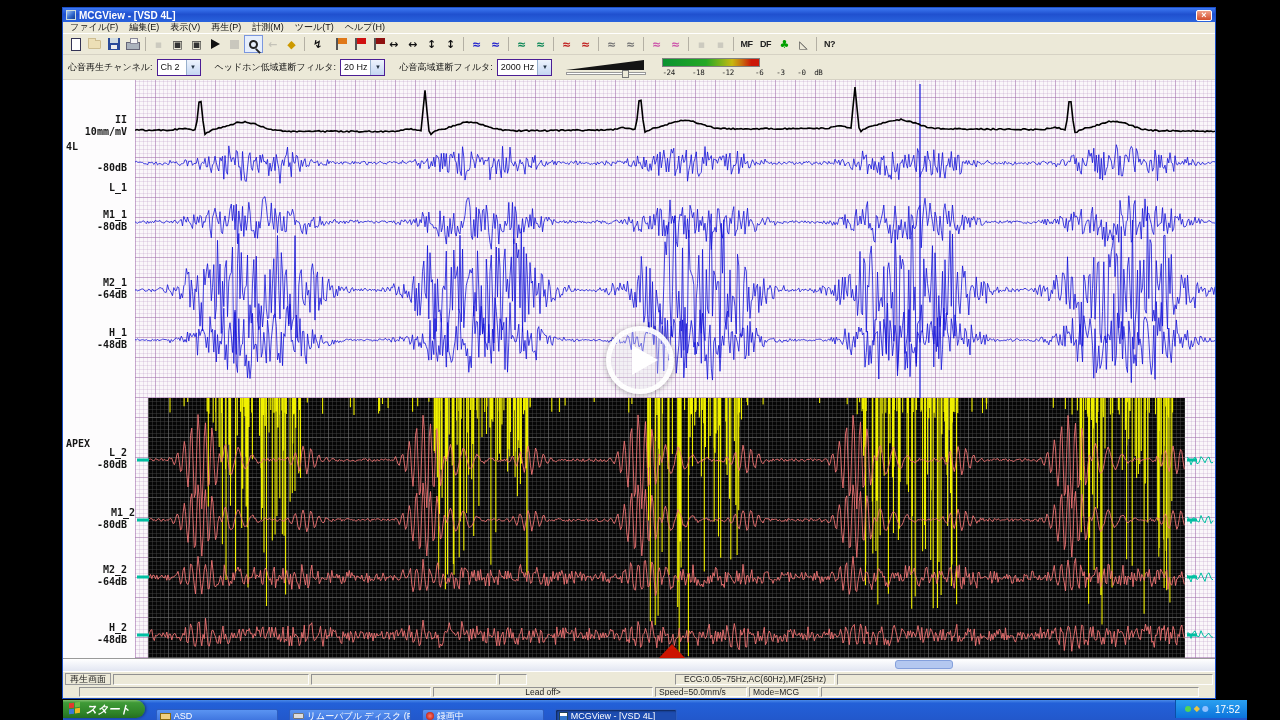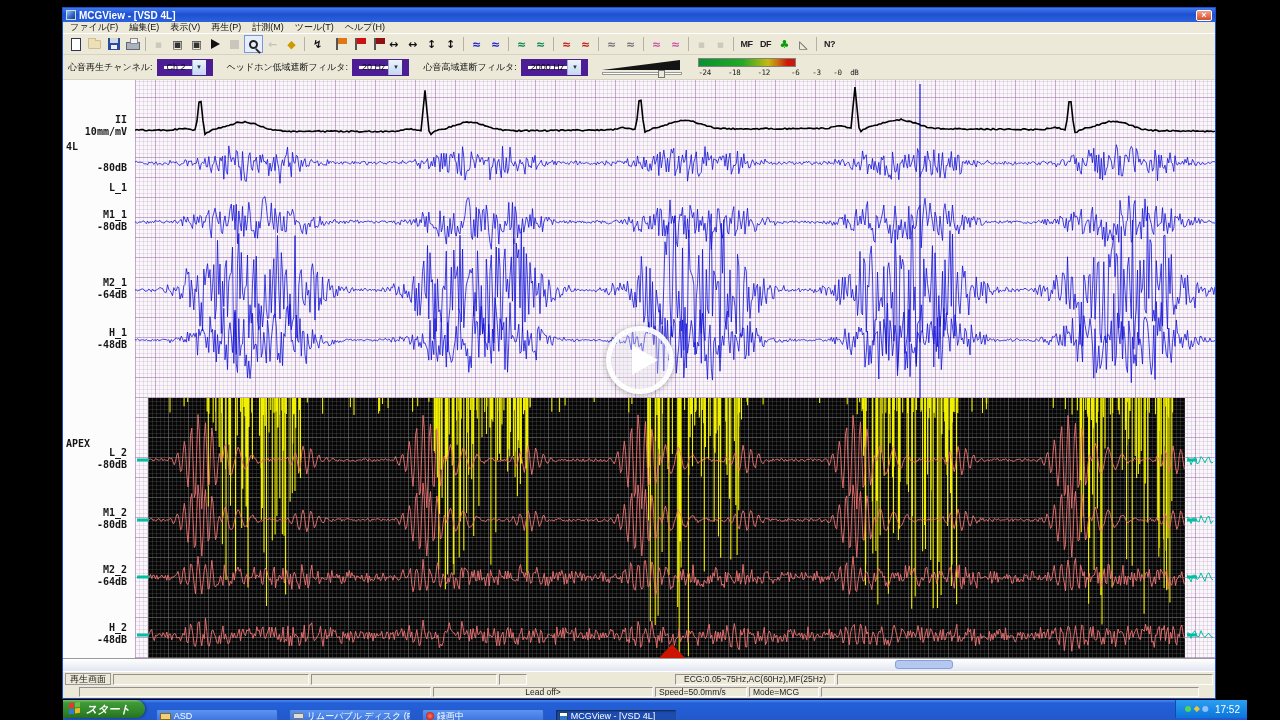--- a/index.html
+++ b/index.html
@@ -37,21 +37,21 @@
   .ic-printer::before{content:"";position:absolute;top:-5px;left:3px;width:6px;height:4px;background:#f4f4f4;border:1px solid #889}
   .ic-playtri{width:0;height:0;border-top:5px solid transparent;border-bottom:5px solid transparent;border-left:9px solid #111}
   .ic-stopsq{width:9px;height:9px;background:#909090}
   .ic-mag{width:9px;height:9px;border:2px solid #222;border-radius:50%;position:relative}
   .ic-mag::after{content:"";position:absolute;width:2px;height:6px;background:#222;left:6px;top:6px;transform:rotate(-45deg)}
   .ic-flag{width:2px;height:12px;background:#555;position:relative}
   .ic-flag::after{content:"";position:absolute;left:2px;top:0;width:9px;height:6px;background:var(--c,#c00)}
 
   .toolbar2{height:25px;flex:none;display:flex;align-items:center;gap:4px;padding:0 5px;background:#ece9d8;
     font-size:9px;color:#111;border-bottom:1px solid #d6d2c4}
-  .combo{height:17px;display:inline-flex;align-items:center;border:7px solid #4c1d95;background:#fff;font-size:9px;flex:none}
+  .combo{height:17px;display:inline-flex;align-items:center;border:1px solid #4c1d95;background:#fff;font-size:9px;flex:none}
   .cval{padding:0 3px;min-width:28px;white-space:nowrap}
   .cbtn{width:14px;height:15px;flex:none;background:linear-gradient(#eef4fd,#c4d6f2);border-left:1px solid #98b0cc;
     display:flex;align-items:center;justify-content:center;font-size:6px;color:#234}
   .volblock{display:flex;flex-direction:column;justify-content:flex-end;margin-left:10px;flex:none}
   .wedge{width:0;height:0;border-bottom:10px solid #141414;border-left:78px solid transparent}
   .vtrack{width:80px;height:3px;border:1px solid #999;background:#fff;margin-top:2px;position:relative}
   .vthumb{position:absolute;left:70%;top:-3px;width:7px;height:8px;background:#ece9d8;border:1px solid #777}
   .meterblock{display:flex;flex-direction:column;margin-left:12px;flex:none}
   .meter{width:98px;height:9px;border:1px solid #808080;
     background:linear-gradient(90deg,#0a9230 0%,#24a825 45%,#88b418 62%,#c8b810 72%,#c87010 82%,#cc1808 92%,#cc1808 100%)}
@@ -300,21 +300,21 @@
         <div class="glabel" style="top: 62px; margin-top: 40px;">L_1</div>
         <div class="glabel" style="top: 82px;">-80dB</div>
         <div class="glabel" style="top: 129px;">M1_1</div>
         <div class="glabel" style="top: 141px;">-80dB</div>
         <div class="glabel" style="top: 197px;">M2_1</div>
         <div class="glabel" style="top: 209px;">-64dB</div>
         <div class="glabel" style="top: 247px;">H_1</div>
         <div class="glabel" style="top: 259px;">-48dB</div>
         <div class="glabel" style="top: 367px;">L_2</div>
         <div class="glabel" style="top: 379px;">-80dB</div>
-        <div class="glabel" style="top: 427px;">M1_2</div>
+        <div class="glabel" style="top: 427px; margin-left: 8px;">M1_2</div>
         <div class="glabel" style="top: 439px;">-80dB</div>
         <div class="glabel" style="top: 484px;">M2_2</div>
         <div class="glabel" style="top: 496px;">-64dB</div>
         <div class="glabel" style="top: 542px;">H_2</div>
         <div class="glabel" style="top: 554px;">-48dB</div>
       </div>
     <div class="plot">
       <div class="bpanel"></div>
     </div>
     <svg class="wsvg" id="wsvg" viewBox="0 0 1080 578">

